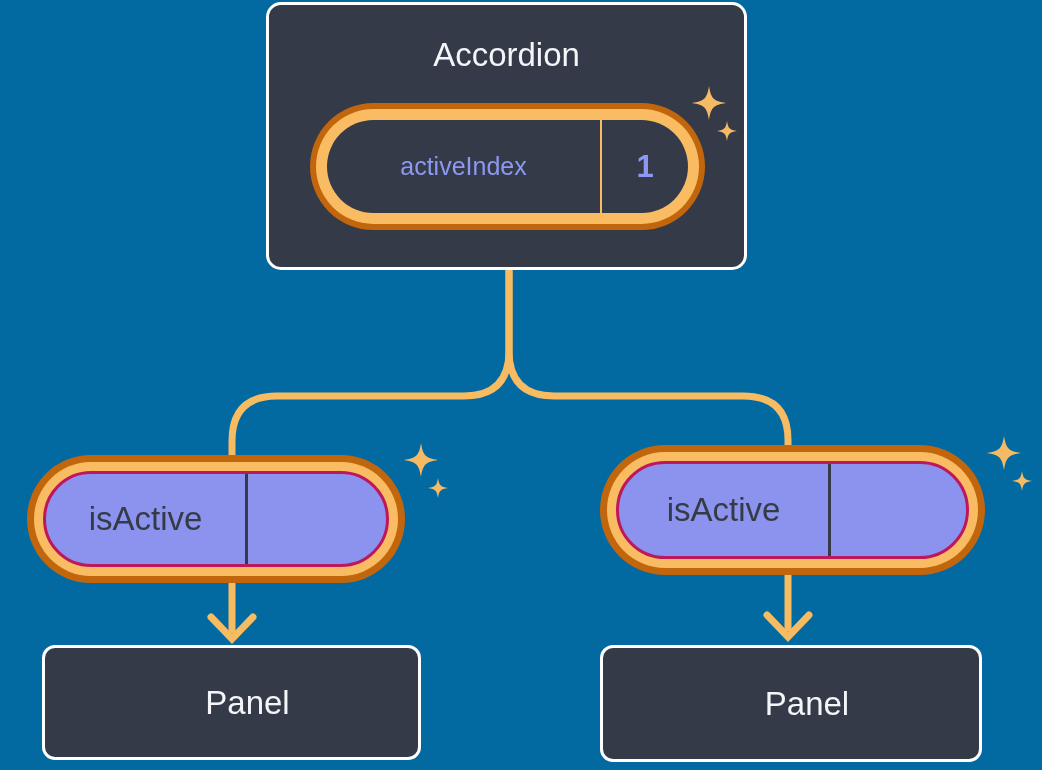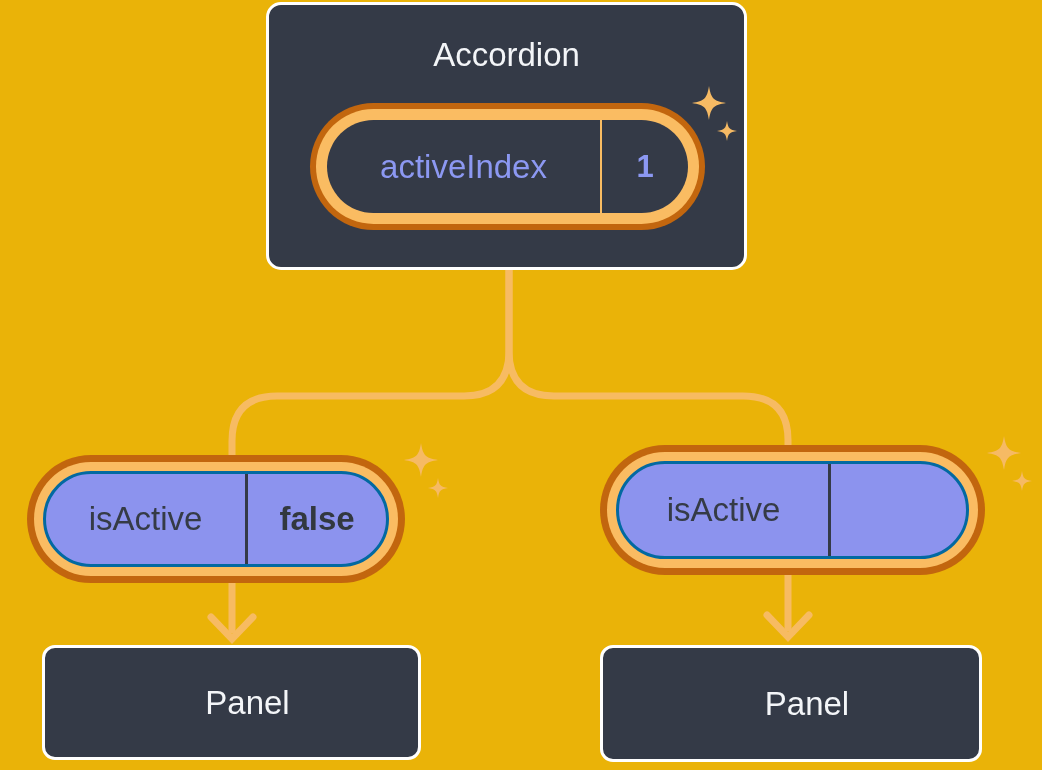--- a/index.html
+++ b/index.html
@@ -2,21 +2,21 @@
 <html><head>
 <meta charset="utf-8">
 <style>
   html, body { margin: 0; padding: 0; background: #4B6973; }
   * { box-sizing: border-box; }
   #stage {
     position: relative;
     width: 1042px;
     height: 770px;
     overflow: hidden;
-    background: #eab308;
+    background: #0369a1;
     font-family: "Liberation Sans", "DejaVu Sans", sans-serif;
   }
   
   #connector-layer {
     position: absolute; inset: 0; width: 1042px; height: 770px; z-index: 1;
   }
   
   .node-card {
     position: absolute;
     background: #343A47;
@@ -45,33 +45,33 @@
     width: 100%; height: 100%;
     border-radius: 999px;
     display: flex; align-items: stretch; overflow: hidden;
   }
   
   #state-pill { left: 310px; top: 103px; width: 395px; height: 127px; padding: 6px; }
   #state-pill .pill-ring { padding: 11px; }
   #state-pill .pill-inner { background: #343A47; }
   #state-pill .cell-label {
     flex: 0 0 273px; display: flex; align-items: center; justify-content: center;
-    color: #8C98F2; font-size: 33px; font-weight: 400;
+    color: #8C98F2; font-size: 25px; font-weight: 400;
   }
   #state-pill .pill-divider { flex: 0 0 2px; background: #FABC62; }
   #state-pill .cell-value {
     flex: 1; display: flex; align-items: center; justify-content: center;
     color: #8C98F2; font-size: 31px; font-weight: 700;
   }
   
   .prop-pill { padding: 7px; }
   .prop-pill .pill-ring { padding: 9px; }
   .prop-pill .pill-inner {
     background: #8C93EE;
-    border: 3px solid #0369a1;
+    border: 3px solid #be185d;
   }
   .prop-pill .cell-label {
     display: flex; align-items: center; justify-content: center;
     color: #353B46; font-size: 33px; font-weight: 400;
   }
   .prop-pill .pill-divider { flex: 0 0 3px; background: #343A47; }
   .prop-pill .cell-value {
     flex: 1; display: flex; align-items: center; justify-content: center;
     color: #32383F; font-size: 33px; font-weight: 700;
   }
@@ -120,21 +120,20 @@
         <div class="cell-value">1</div>
       </div>
     </div>
   </div>
 
   <div id="prop-pill-left" class="pill-outer prop-pill">
     <div class="pill-ring">
       <div class="pill-inner">
         <div class="cell-label">isActive</div>
         <div class="pill-divider"></div>
-        <div class="cell-value">false</div>
       </div>
     </div>
   </div>
 
   <div id="prop-pill-right" class="pill-outer prop-pill">
     <div class="pill-ring">
       <div class="pill-inner">
         <div class="cell-label">isActive</div>
         <div class="pill-divider"></div>
       </div>

